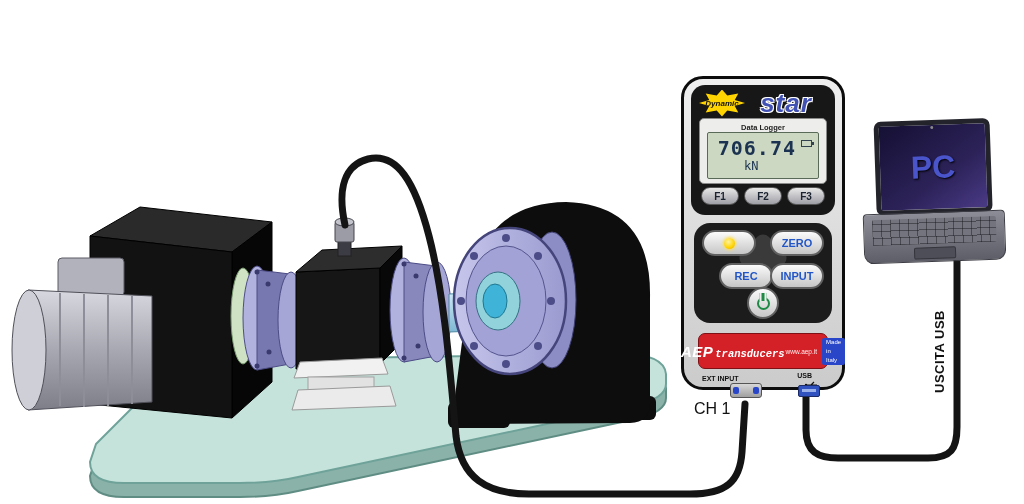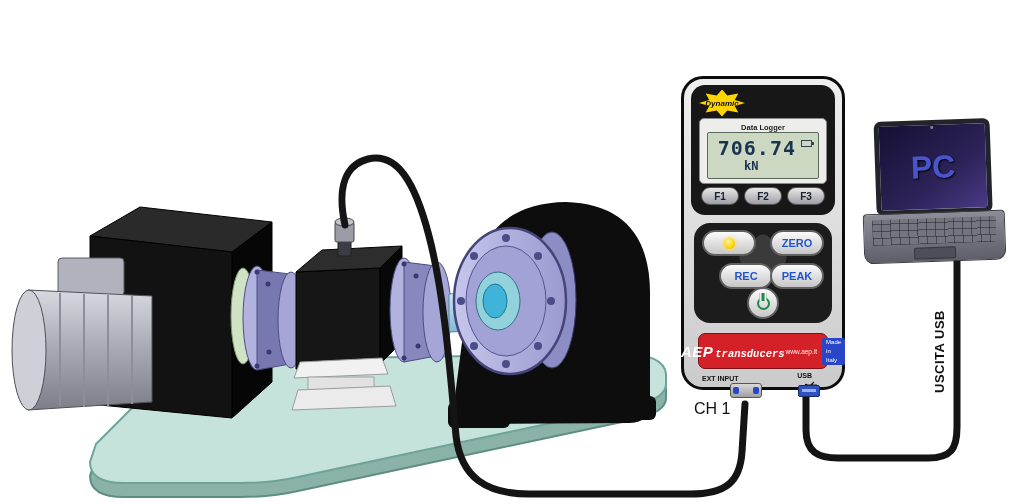--- a/index.html
+++ b/index.html
@@ -20,21 +20,21 @@
     color:#4252b4;letter-spacing:1px;
     text-shadow:-1px -1px 0 #fff,1px -1px 0 #fff,-1px 1px 0 #fff,1px 1px 0 #fff;}
   .lcd-frame{position:absolute;left:8px;right:8px;top:33px;height:64px;background:#ededeb;
     border-radius:5px;border:1px solid #8a8a8a;}
   .lcd-title{text-align:center;font-size:7.5px;font-weight:bold;color:#222;padding-top:4px;}
   .lcd{position:absolute;left:7px;right:7px;top:13px;bottom:4px;background:#ccd8c2;
     border:1px solid #5a6a58;border-radius:2px;}
   .lcd-value{position:absolute;right:22px;top:3px;font-family:"DejaVu Sans Mono",monospace;
     font-weight:bold;font-size:20px;color:#1b3350;letter-spacing:1px;margin-left:19px;}
   .lcd-unit{position:absolute;left:36px;top:26px;font-family:"DejaVu Sans Mono",monospace;
-    font-weight:bold;font-size:12px;color:#1b3350;}
+    font-weight:normal;font-size:12px;color:#1b3350;}
   .battery{position:absolute;right:6px;top:7px;width:9px;height:5px;border:1px solid #33424f;}
   .battery::after{content:"";position:absolute;right:-3px;top:0.5px;width:2px;height:3px;background:#33424f;}
   .fkeys{position:absolute;left:10px;right:10px;top:102px;display:flex;justify-content:space-between;}
   .fkey{width:38px;height:18px;border-radius:9px;background:linear-gradient(180deg,#e8e8e8,#9e9ea6);
     border:1px solid #555;color:#1c2330;font-size:10px;font-weight:bold;
     display:flex;align-items:center;justify-content:center;box-sizing:border-box;}
 
   .keypad{position:absolute;left:10px;right:10px;top:144px;height:100px;background:#1c1c1c;border-radius:16px;}
   .nav-star{position:absolute;left:50%;top:16px;width:38px;height:38px;transform:translateX(-50%) rotate(45deg);
     background:#3a3a3a;border-radius:8px;}
@@ -197,20 +197,21 @@
       <path d="M 806,394 L 806,430 C 806,452 818,458 838,458 L 928,458 C 951,458 957,449 957,427 L 957,260"></path>
     </g>
   </svg>
 
   <div class="device">
     <div class="dev-top">
       <div class="dev-brand">
         <div class="burst">
           <span>Dynamic</span>
         </div>
+        <div class="star-name">star</div>
       </div>
       <div class="lcd-frame">
         <div class="lcd-title">Data Logger</div>
         <div class="lcd">
           <div class="lcd-value">706.74</div>
           <div class="lcd-unit">kN</div>
           <div class="battery"></div>
         </div>
       </div>
       <div class="fkeys">
@@ -220,21 +221,21 @@
       </div>
     </div>
 
     <div class="keypad">
       <div class="nav-star"></div>
       <div class="kbtn k-light">
         <span class="bulb"></span>
       </div>
       <div class="kbtn k-zero">ZERO</div>
       <div class="kbtn k-rec">REC</div>
-      <div class="kbtn k-peak">PEAK</div>
+      <div class="kbtn k-peak">INPUT</div>
       <div class="pwr">
         <span class="pwr-icon"></span>
       </div>
     </div>
 
     <div class="logo-band">
       <div class="logo-line1">
         <span class="logo-aep">AEP</span>
         <span class="logo-suffix">transducers</span>
       </div>

